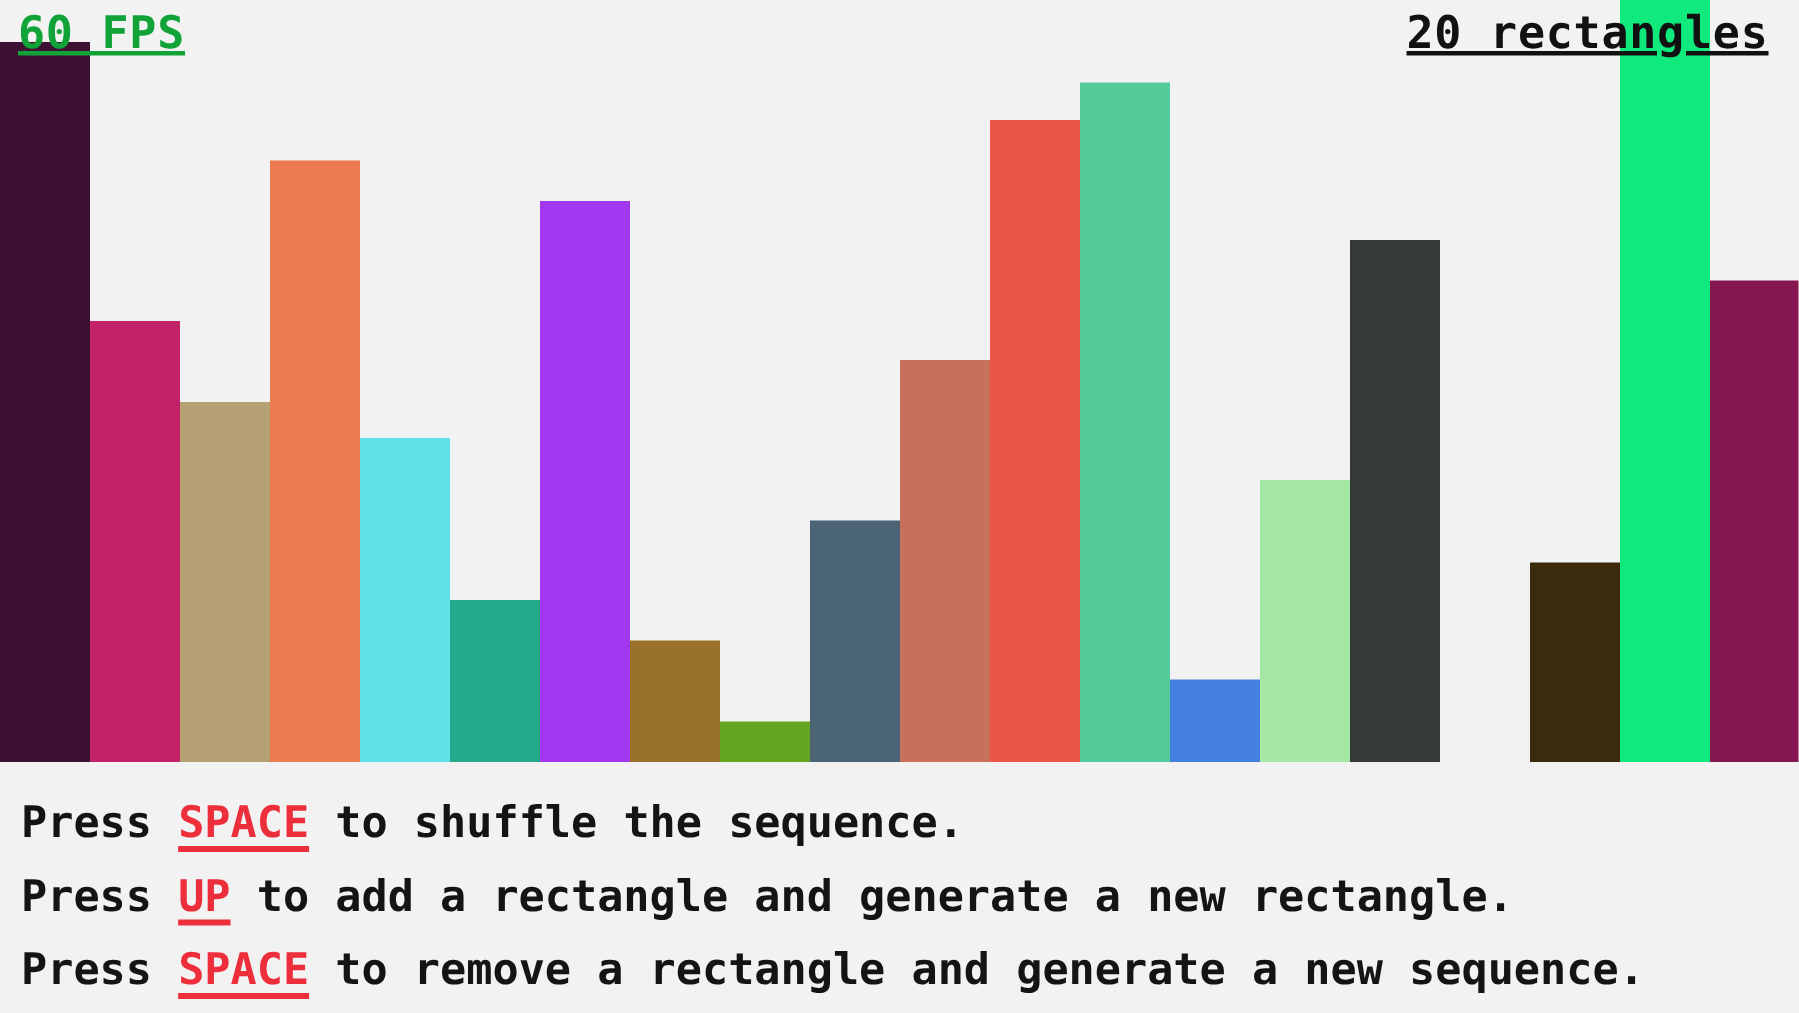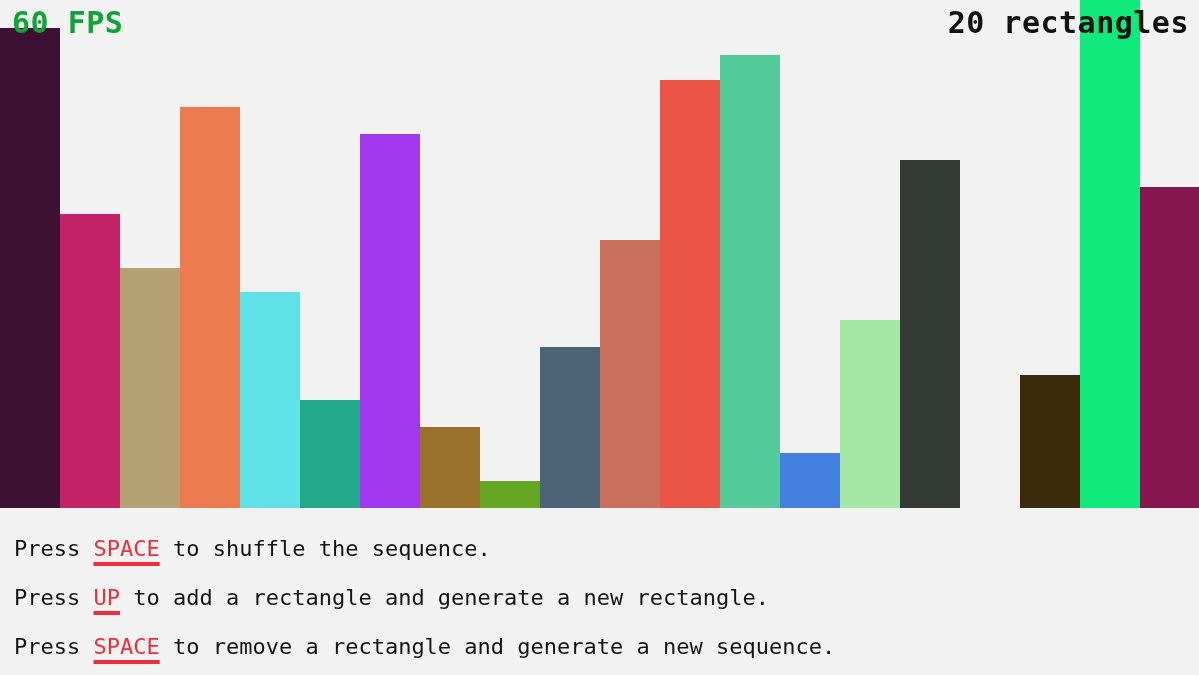--- a/index.html
+++ b/index.html
@@ -39,44 +39,45 @@
   
   .hud {
     position: absolute;
     top: 8px;
     font-family: "DejaVu Sans Mono", "Liberation Mono", monospace;
     font-size: 30px;
     font-weight: 700;
     letter-spacing: 0.5px;
     white-space: nowrap;
     line-height: 1;
+    text-decoration: underline;
   }
   #fps-counter {
     left: 12px;
     color: #11A338;
   }
   #rect-count {
-    right: 10px;
+    right: 20px;
     color: #111111;
   }
 
   
   #instructions {
     position: absolute;
     left: 0;
     top: 508px;
     width: 1199px;
     height: 167px;
     padding: 16px 0 0 14px;
     box-sizing: border-box;
   }
   .instr-line {
     font-family: "DejaVu Sans Mono", "Liberation Mono", monospace;
-    font-size: 22px;
-    font-weight: 400;
+    font-size: 29px;
+    font-weight: 700;
     color: #141414;
     line-height: 49px;
     white-space: nowrap;
     letter-spacing: 0px;
   }
   .key {
     color: #ED2F3C;
     text-decoration: underline;
     text-decoration-thickness: 4px;
     text-underline-offset: 6px;

